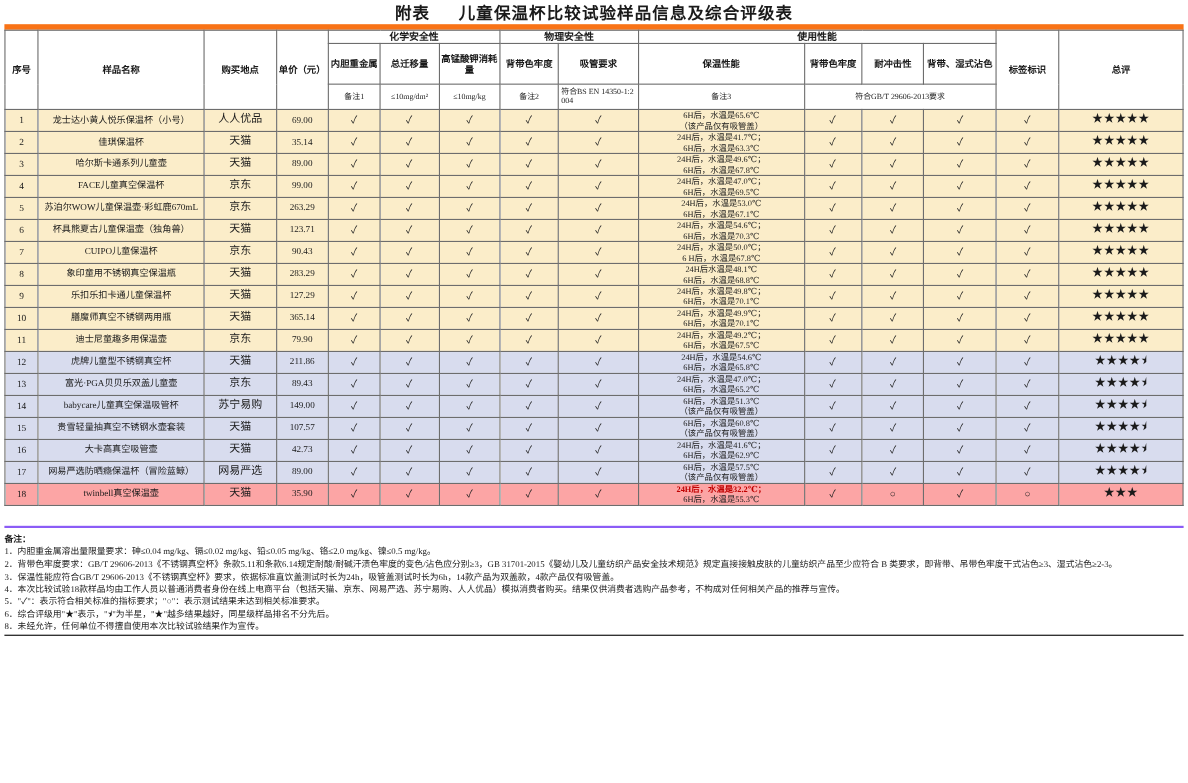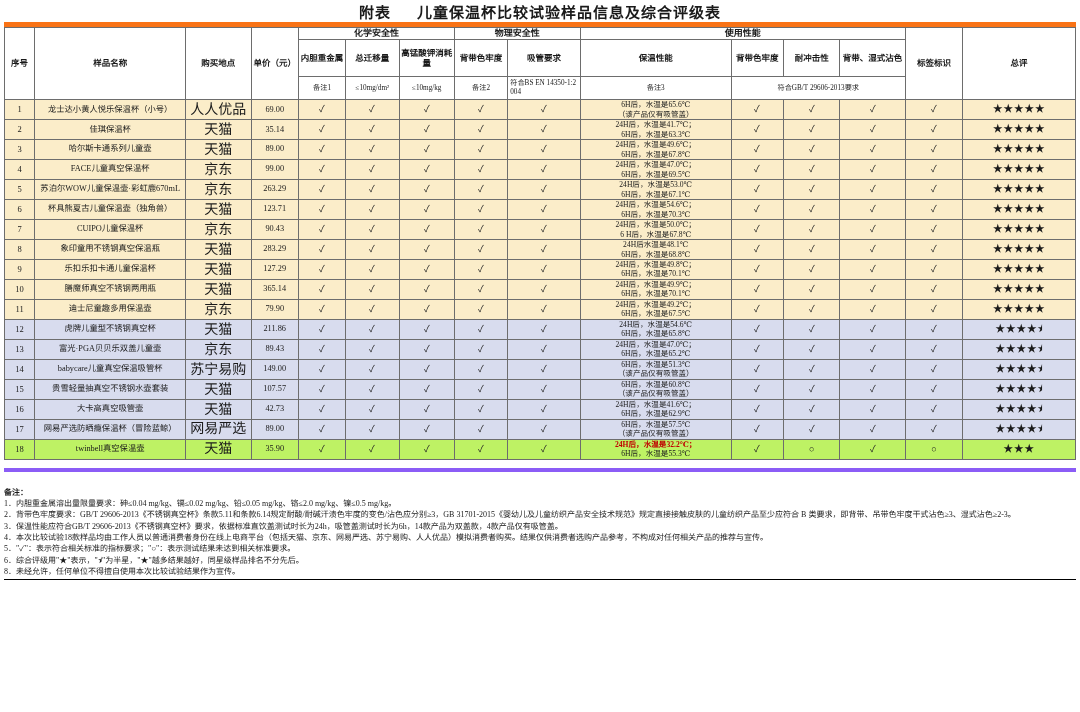--- a/index.html
+++ b/index.html
@@ -41,45 +41,45 @@
     background:#ffffff;
     font-weight:bold;
     font-size:8.5px;
   }
   thead th.grp{font-size:9px;}
   thead th.note{font-weight:normal;font-size:7.2px;}
   thead th.note.left{text-align:left;padding-left:2px;}
 
   td.idx{font-size:8.5px;}
   td.name{font-size:8.3px;}
-  td.shop{font-size:14px;margin-top:10px;}
+  td.shop{font-size:10px;margin-top:10px;}
   td.price{font-size:8.3px;font-family:"Liberation Serif",serif;}
   td.mark{font-size:9px;}
   td.insul{font-size:7.6px;line-height:1.35;}
   td.rate{font-size:10px;letter-spacing:0.5px;}
 
   
   tr.t-cream td{background:#fbedc9;}
   tr.t-blue  td{background:#d8dcee;}
-  tr.t-peach td{background:#bef264;}
+  tr.t-peach td{background:#fca5a5;}
 
   td.alert{color:#c00000;font-weight:bold;}
   td.alert .sub{color:#1a1a1a;font-weight:normal;}
 
   .chk{display:inline-block;transform:rotate(-6deg);font-size:9px;color:#222;}
   .circ{display:inline-block;font-size:9px;color:#222;}
   .stars{white-space:nowrap;}
 
   
   .notes{
-    margin-top:8px;
+    margin-top:18px;
     font-size:8px;
     line-height:1.42;
-    border-top:4px solid #8b5cf6;
-    padding-top:15px;
+    border-top:2px solid #8b5cf6;
+    padding-top:5px;
   }
   .notes .hd{font-weight:bold;}
   .notes p{margin:0;white-space:nowrap;}
   .notes .wrap2{white-space:normal;}
   .notes-bottom-rule{border-top:1px solid #000;margin-top:1px;}
 </style>
 </head>
 <body>
 
 <div class="page">

